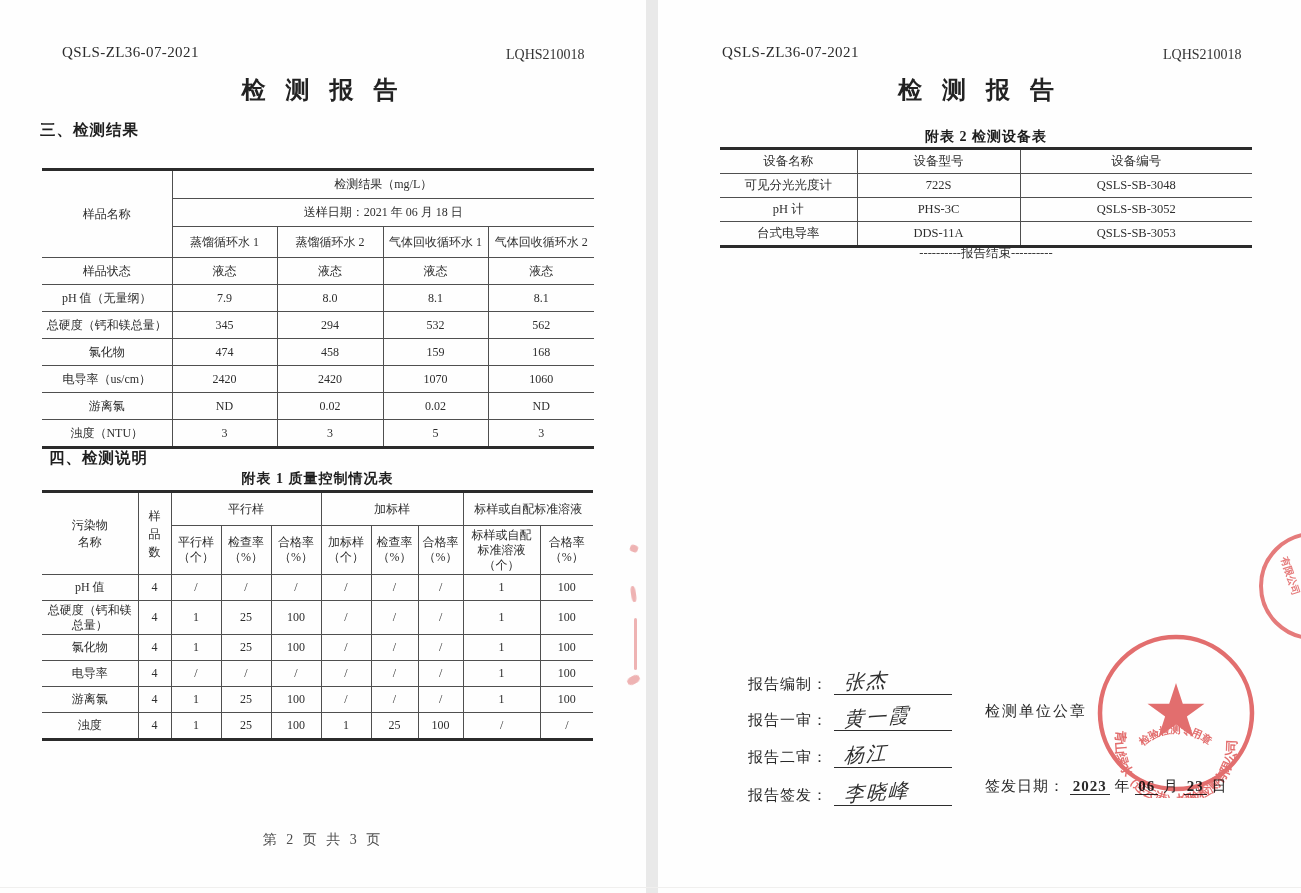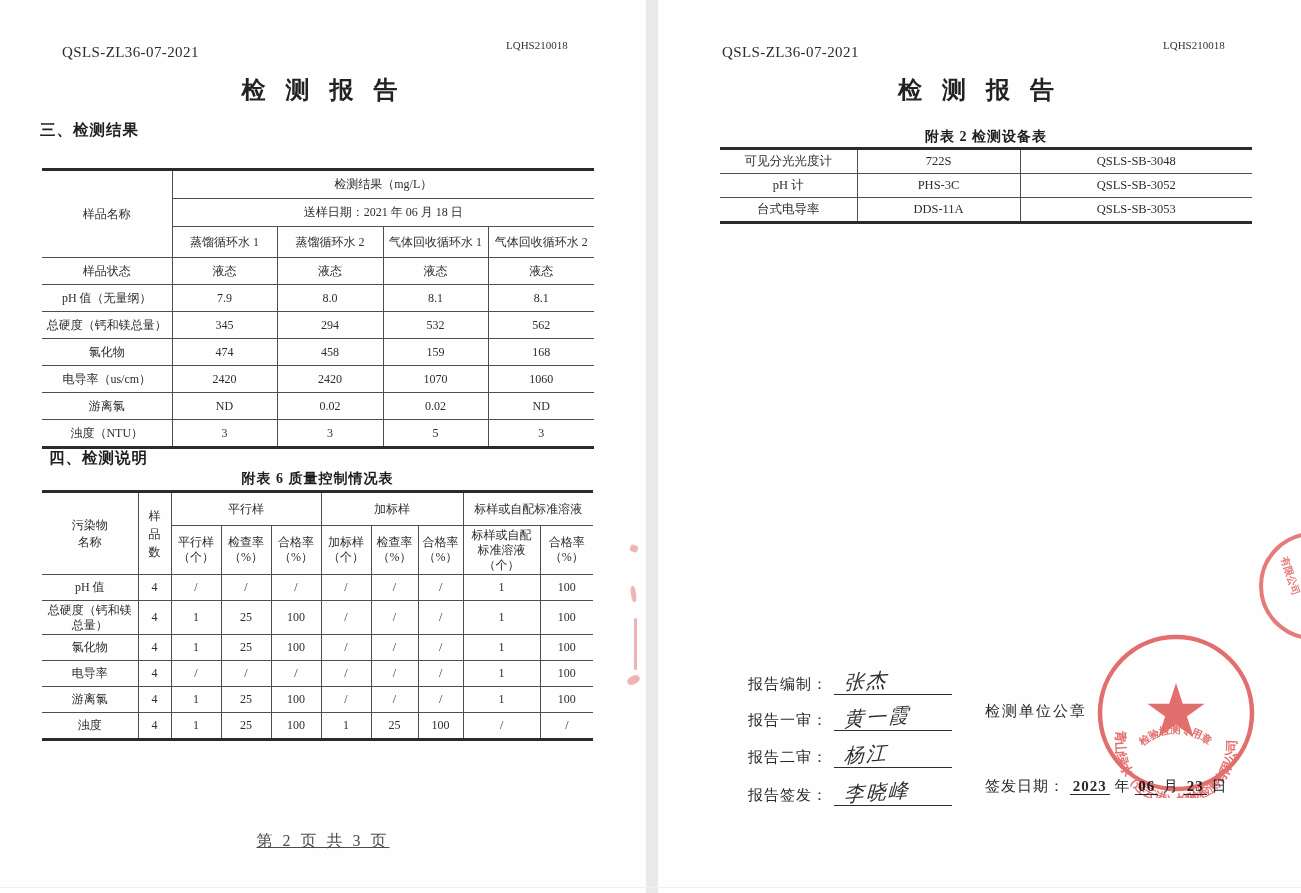--- a/index.html
+++ b/index.html
@@ -5,21 +5,21 @@
   html,body { margin:0; padding:0; background:#ffffff; }
   body { font-family:"Liberation Serif","DejaVu Serif",serif; color:#2e2e2e; }
   .stage { position:relative; width:1301px; height:893px; background:#fefefe; overflow:hidden; }
   .gutter { position:absolute; left:646px; top:0; width:12px; height:100%; background:#e9e9e9; }
   .bottom-hairline { position:absolute; left:0; top:887px; width:100%; height:1px; background:#f0efee; }
   .page { position:absolute; top:0; height:100%; background:transparent; }
   .page-left { left:0; width:646px; }
   .page-right { left:658px; width:643px; }
 
   .doc-code { position:absolute; left:62px; top:44px; font-size:15px; letter-spacing:0.4px; color:#2b2b2b; }
-  .report-no { position:absolute; left:506px; top:39px; font-size:11px; color:#333; }
+  .report-no { position:absolute; left:506px; top:47px; font-size:14px; color:#333; }
   .page-right .doc-code { left:64px; }
   .page-right .report-no { left:505px; }
 
   .rpt-title { position:absolute; top:74px; left:0; width:100%; text-align:center;
                font-size:24px; font-weight:bold; letter-spacing:7px; color:#222; }
 
   .section-heading { position:absolute; left:40px; font-size:15.5px; font-weight:bold; color:#1f1f1f; letter-spacing:1px; }
   .sec3 { top:120px; }
   .sec4 { top:448px;margin-left:9px; }
 
@@ -45,21 +45,21 @@
   .qc tr.g1 td { height:32px; }
   .qc tr.g2 td { height:48px; line-height:1.25; }
   .qc td { height:25px; }
   .qc tr.r-tall td { height:33px; line-height:1.2; }
   .vert { width:14px; margin:0 auto; word-break:break-all; line-height:1.5; }
 
   .eq { left:62px; top:147px; width:532px; font-size:12.5px; }
   .eq td { height:23px; }
 
   .footer { position:absolute; top:831px; left:0; width:100%; text-align:center;
-            font-size:16px; letter-spacing:3px; color:#4c4c4c;text-decoration:underline; }
+            font-size:14px; letter-spacing:3px; color:#4c4c4c; }
 
   .report-end { position:absolute; left:62px; width:532px; top:245px; text-align:center;
                 font-size:12.5px; color:#2f2f2f; }
 
   .sig-row { position:absolute; left:90px; height:30px; white-space:nowrap; }
   .sig-label { font-size:15px; color:#2a2a2a; letter-spacing:1px; }
   .sig-line { display:inline-block; width:118px; height:22px; border-bottom:1.5px solid #2d2d2d;
               margin-left:6px; position:relative; vertical-align:-6px; }
   .sig-name { position:absolute; left:10px; bottom:-1px; font-size:20px; color:#1c1c1c;
               font-style:italic; transform:rotate(-4deg) skewX(-6deg); letter-spacing:2px;
@@ -158,21 +158,21 @@
         <td>浊度（NTU）</td>
         <td>3</td>
         <td>3</td>
         <td>5</td>
         <td>3</td>
       </tr>
     </tbody>
       </table>
 
     <div class="section-heading sec4">四、检测说明</div>
-    <div class="tbl-caption cap-qc">附表 6 质量控制情况表</div>
+    <div class="tbl-caption cap-qc">附表 1 质量控制情况表</div>
 
     <table class="rt qc">
       <colgroup>
         <col style="width:96px">
           <col style="width:33px">
           <col style="width:50px">
           <col style="width:50px">
           <col style="width:50px">
         <col style="width:50px">
           <col style="width:47px">
@@ -320,38 +320,44 @@
 
     <div class="tbl-caption cap-eq">附表 2 检测设备表</div>
 
     <table class="rt eq">
       <colgroup>
           <col style="width:137px">
           <col style="width:163px">
           <col style="width:232px">
         </colgroup>
       <tbody>
+          <tr>
+        <td>设备名称</td>
+        <td>设备型号</td>
+        <td>设备编号</td>
+      </tr>
       <tr>
         <td>可见分光光度计</td>
         <td>722S</td>
         <td>QSLS-SB-3048</td>
       </tr>
       <tr>
         <td>pH 计</td>
         <td>PHS-3C</td>
         <td>QSLS-SB-3052</td>
       </tr>
       <tr>
         <td>台式电导率</td>
         <td>DDS-11A</td>
         <td>QSLS-SB-3053</td>
       </tr>
     </tbody>
       </table>
 
+    <div class="report-end">----------报告结束----------</div>
 
     <div class="sig-row" style="top:672px">
       <span class="sig-label">报告编制：</span><span class="sig-line"><span class="sig-name">张杰</span></span>
     </div>
     <div class="sig-row" style="top:708px">
       <span class="sig-label">报告一审：</span><span class="sig-line"><span class="sig-name">黄一霞</span></span>
     </div>
     <div class="sig-row" style="top:745px">
       <span class="sig-label">报告二审：</span><span class="sig-line"><span class="sig-name">杨江</span></span>
     </div>

